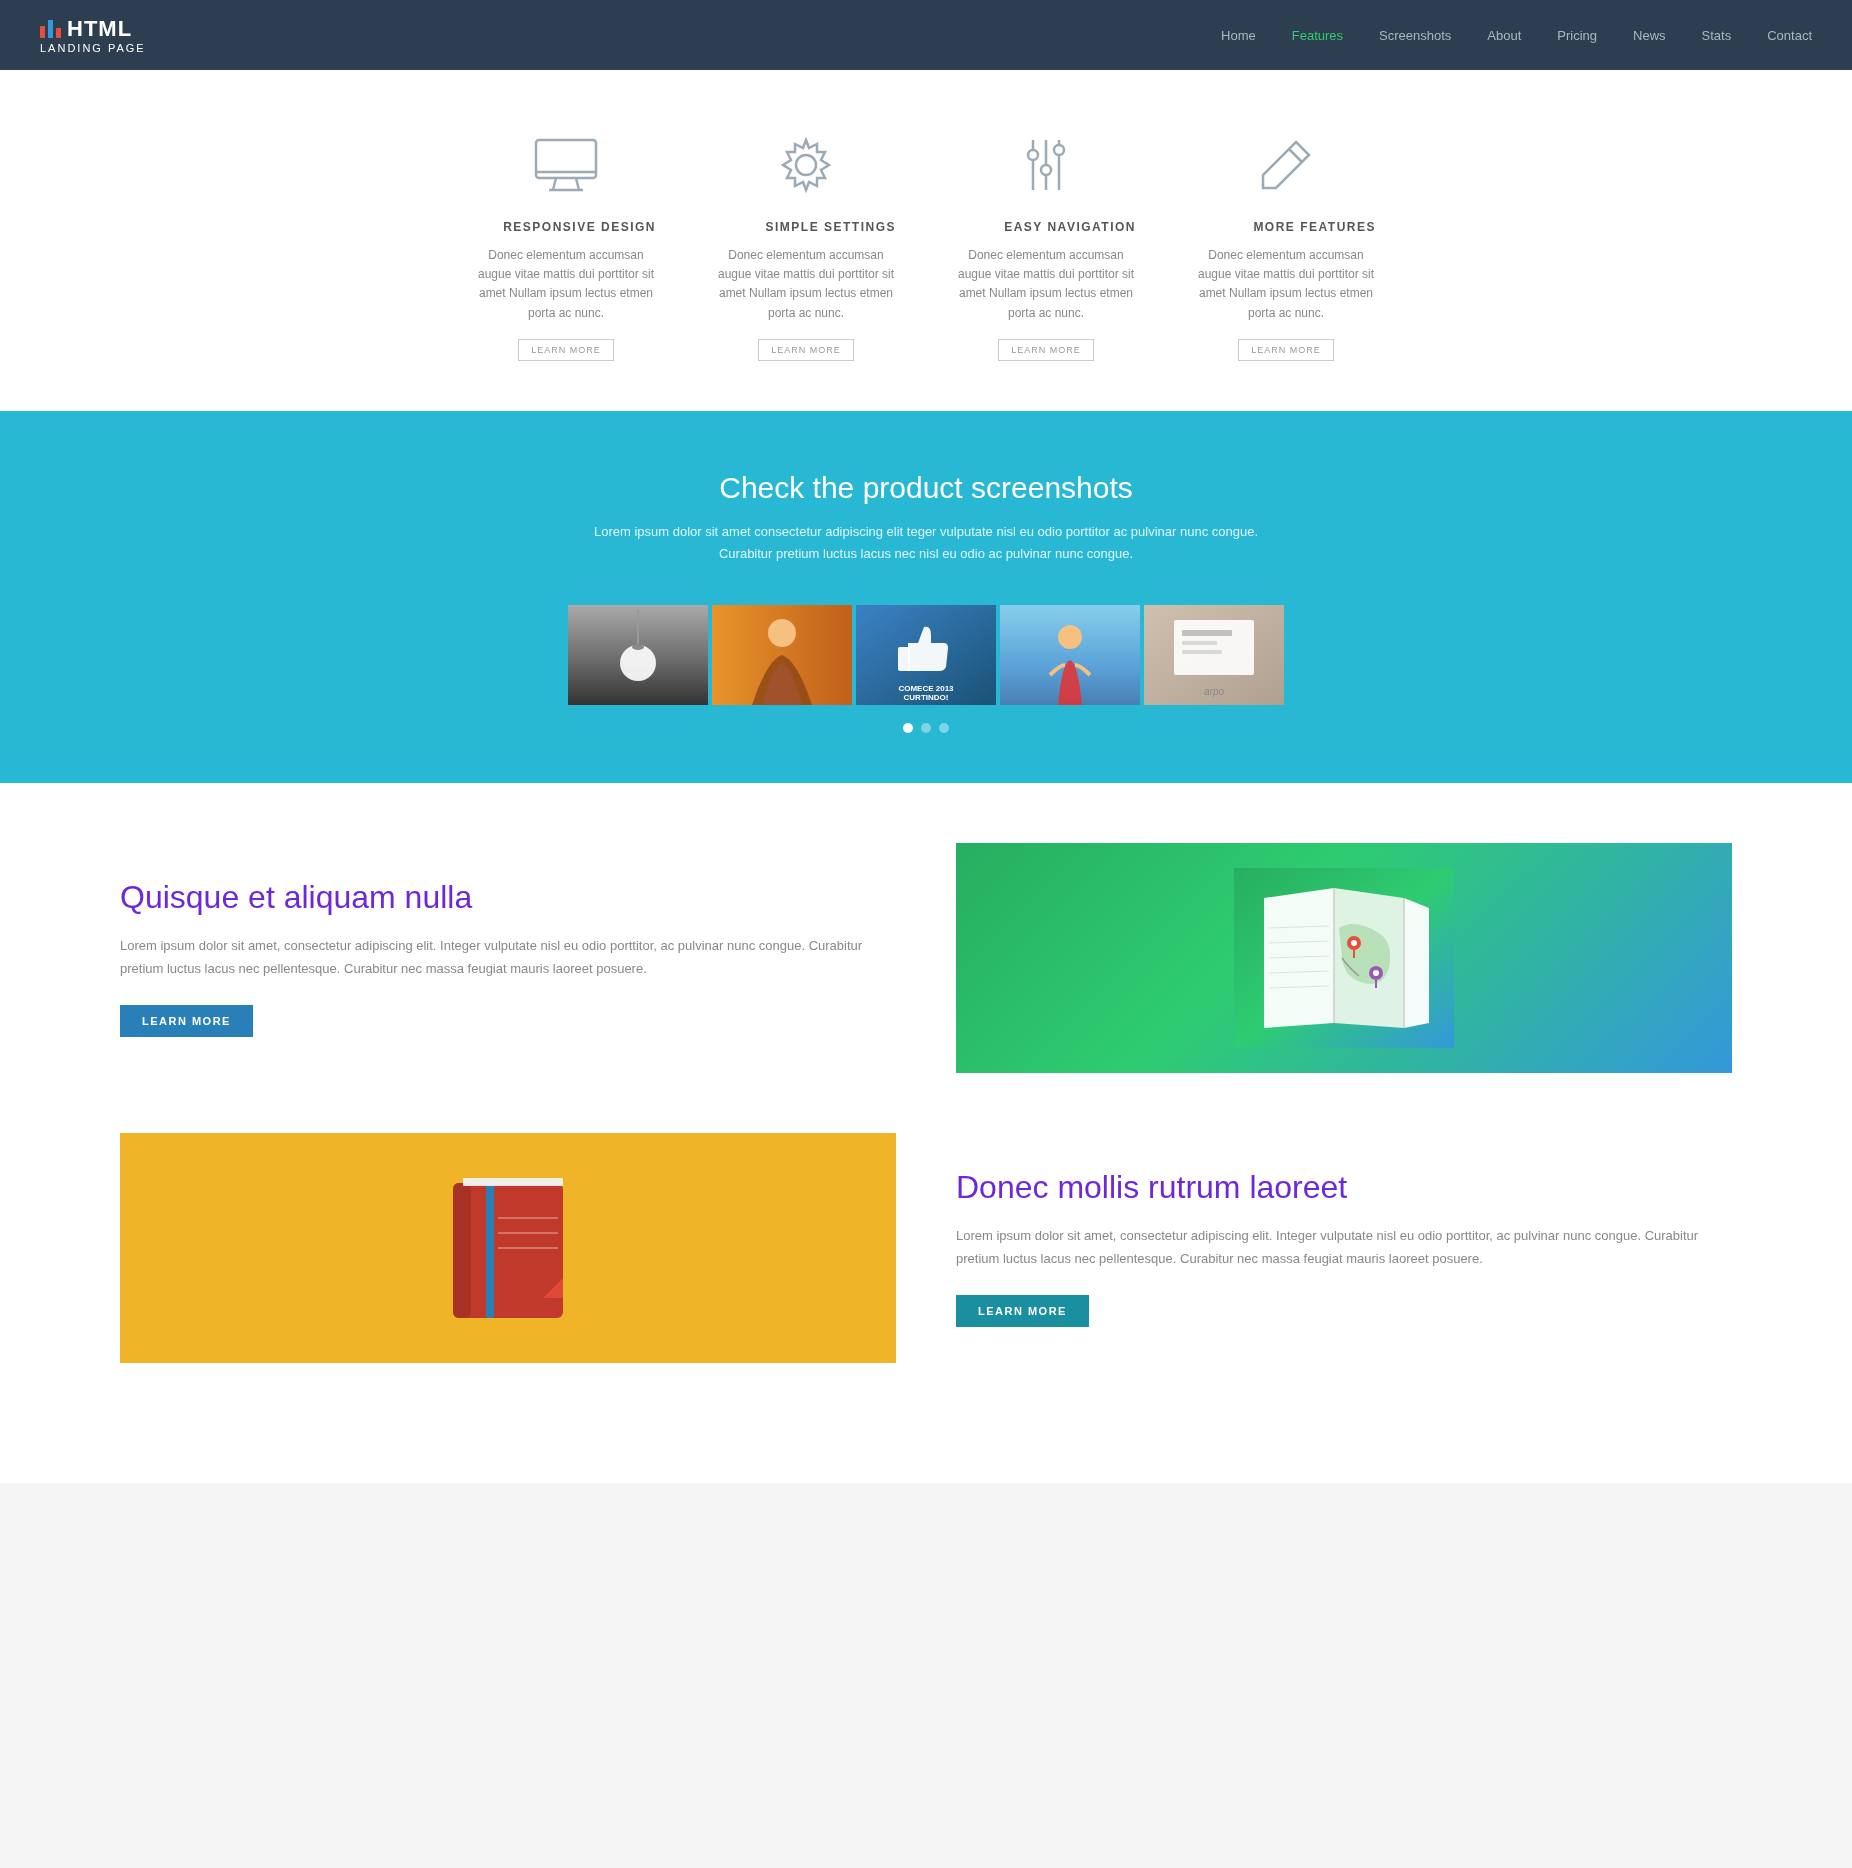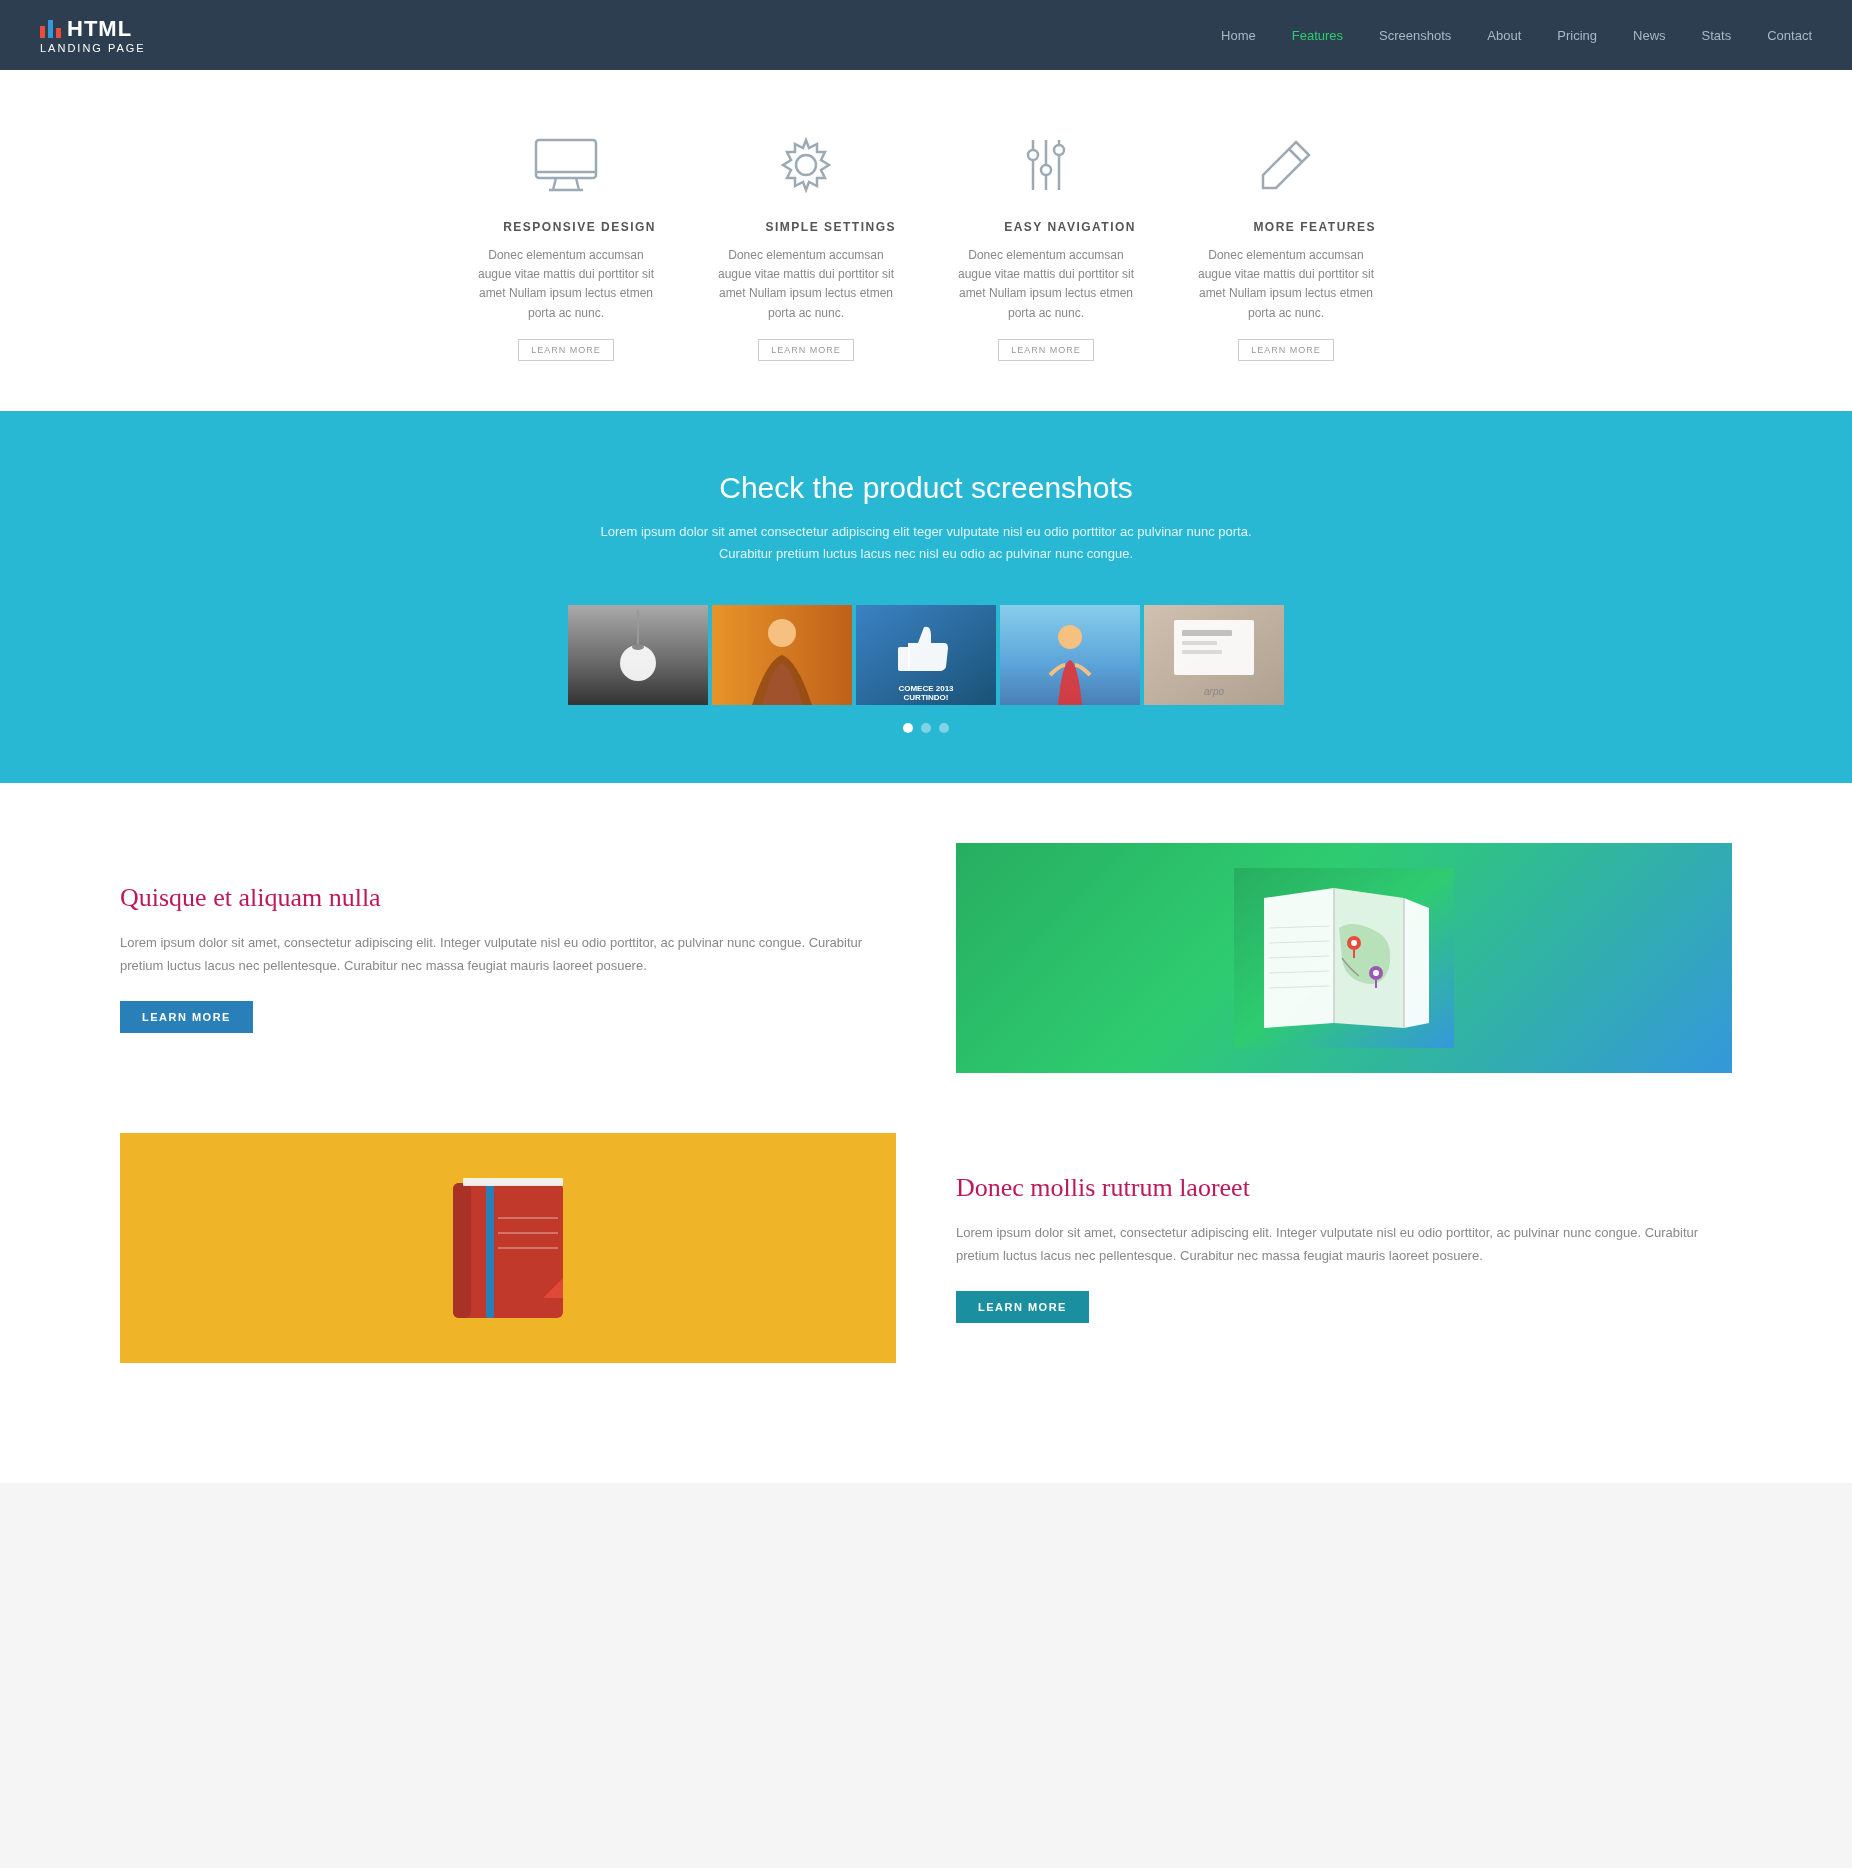--- a/index.html
+++ b/index.html
@@ -193,25 +193,24 @@
     .about-row {
       display: flex;
       align-items: center;
       gap: 60px;
       margin-bottom: 60px;
     }
     .about-row.reverse { flex-direction: row-reverse; }
     .about-text { flex: 1; }
     .about-img { flex: 1; }
     .about-title {
-      font-size: 26px;
-      color: #be185d;
+      font-size: 32px;
+      color: #6d28d9;
       font-weight: normal;
       margin-bottom: 18px;
-      font-family: Liberation Serif, serif;
     }
     .about-desc {
       font-size: 13px;
       color: #888;
       line-height: 1.8;
       margin-bottom: 24px;
     }
     .about-btn {
       background: #2980b9;
       color: white;
@@ -333,21 +332,21 @@
       <div class="feature-text">Donec elementum accumsan augue vitae mattis dui porttitor sit amet Nullam ipsum lectus etmen porta ac nunc.</div>
       <button class="learn-more-btn">LEARN MORE</button>
     </div>
 
   </div>
 </section>
 
 <section class="screenshots-section">
   <h2 class="screenshots-title">Check the product screenshots</h2>
   <p class="screenshots-subtitle">
-    <span>Lorem ipsum dolor sit amet consectetur adipiscing elit teger vulputate nisl eu odio porttitor ac pulvinar nunc porta.</span><br>
+    <span>Lorem ipsum dolor sit amet consectetur adipiscing elit teger vulputate nisl eu odio porttitor ac pulvinar nunc congue.</span><br>
     <span>Curabitur pretium luctus lacus nec nisl eu odio ac pulvinar nunc congue.</span>
   </p>
 
   <div class="screenshots-gallery">
 
     <div class="gallery-thumb">
       <div class="thumb-1-content">
         <svg width="140" height="100" viewBox="0 0 140 100">
           <defs>
             <linearGradient id="gr1" x1="0" y1="0" x2="0" y2="1">

